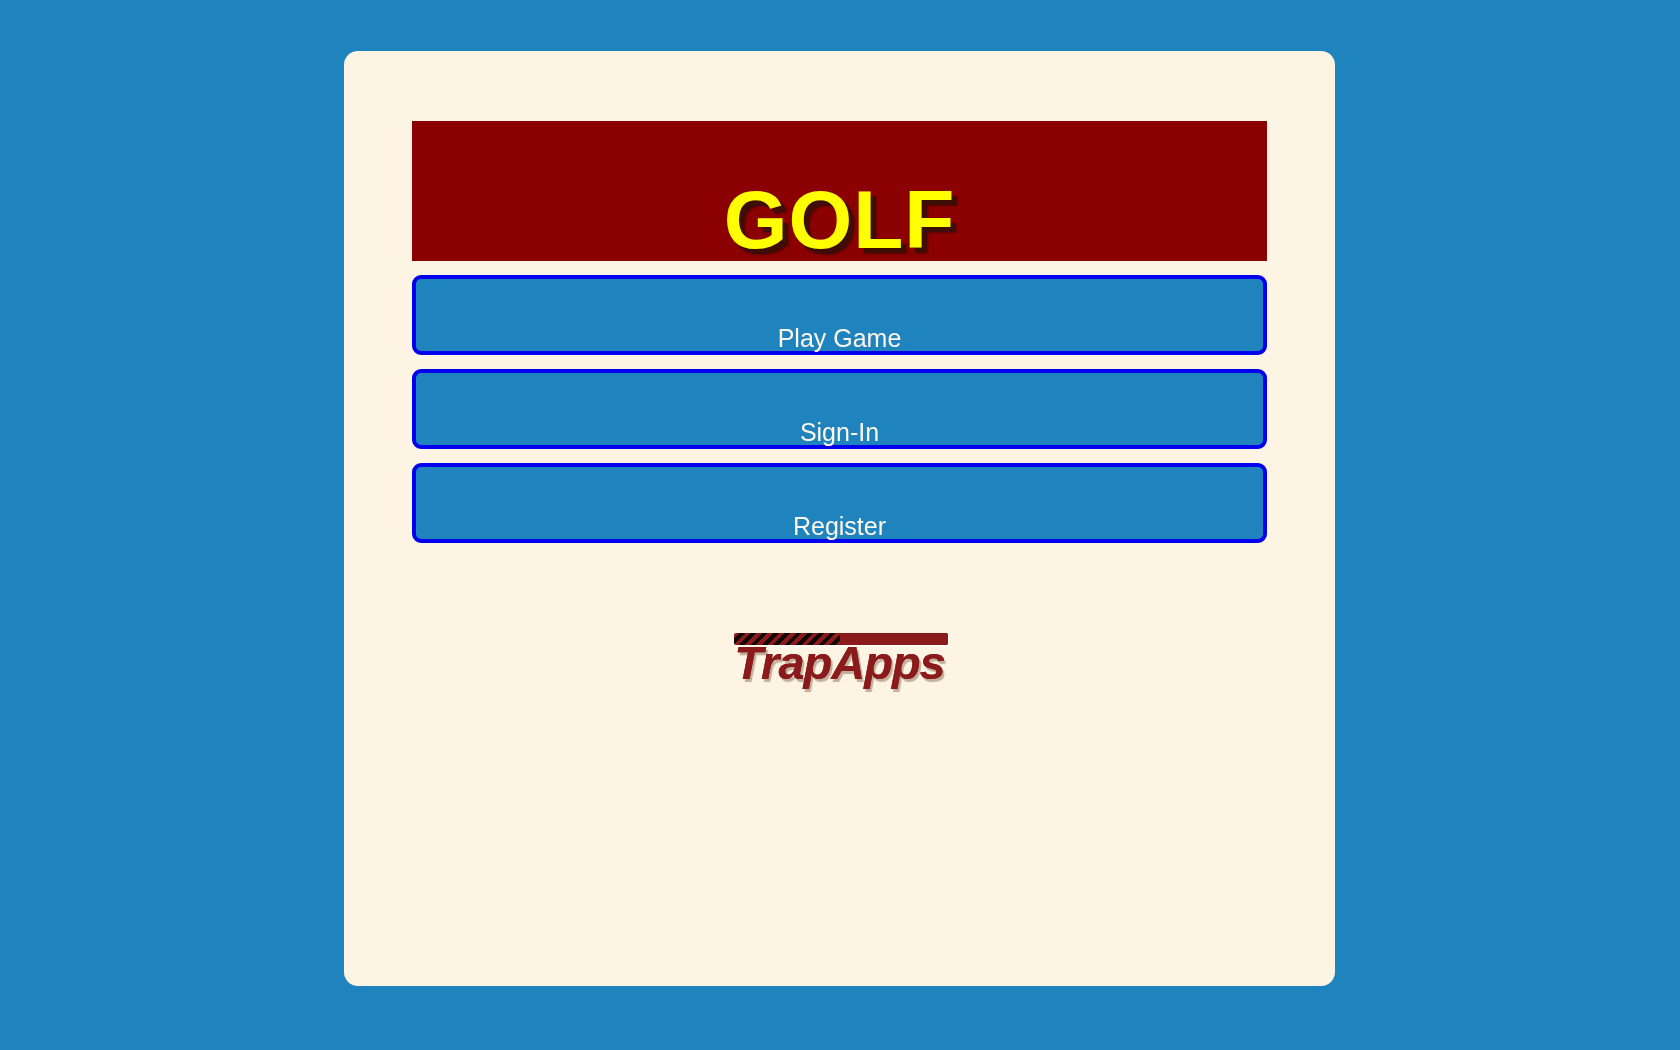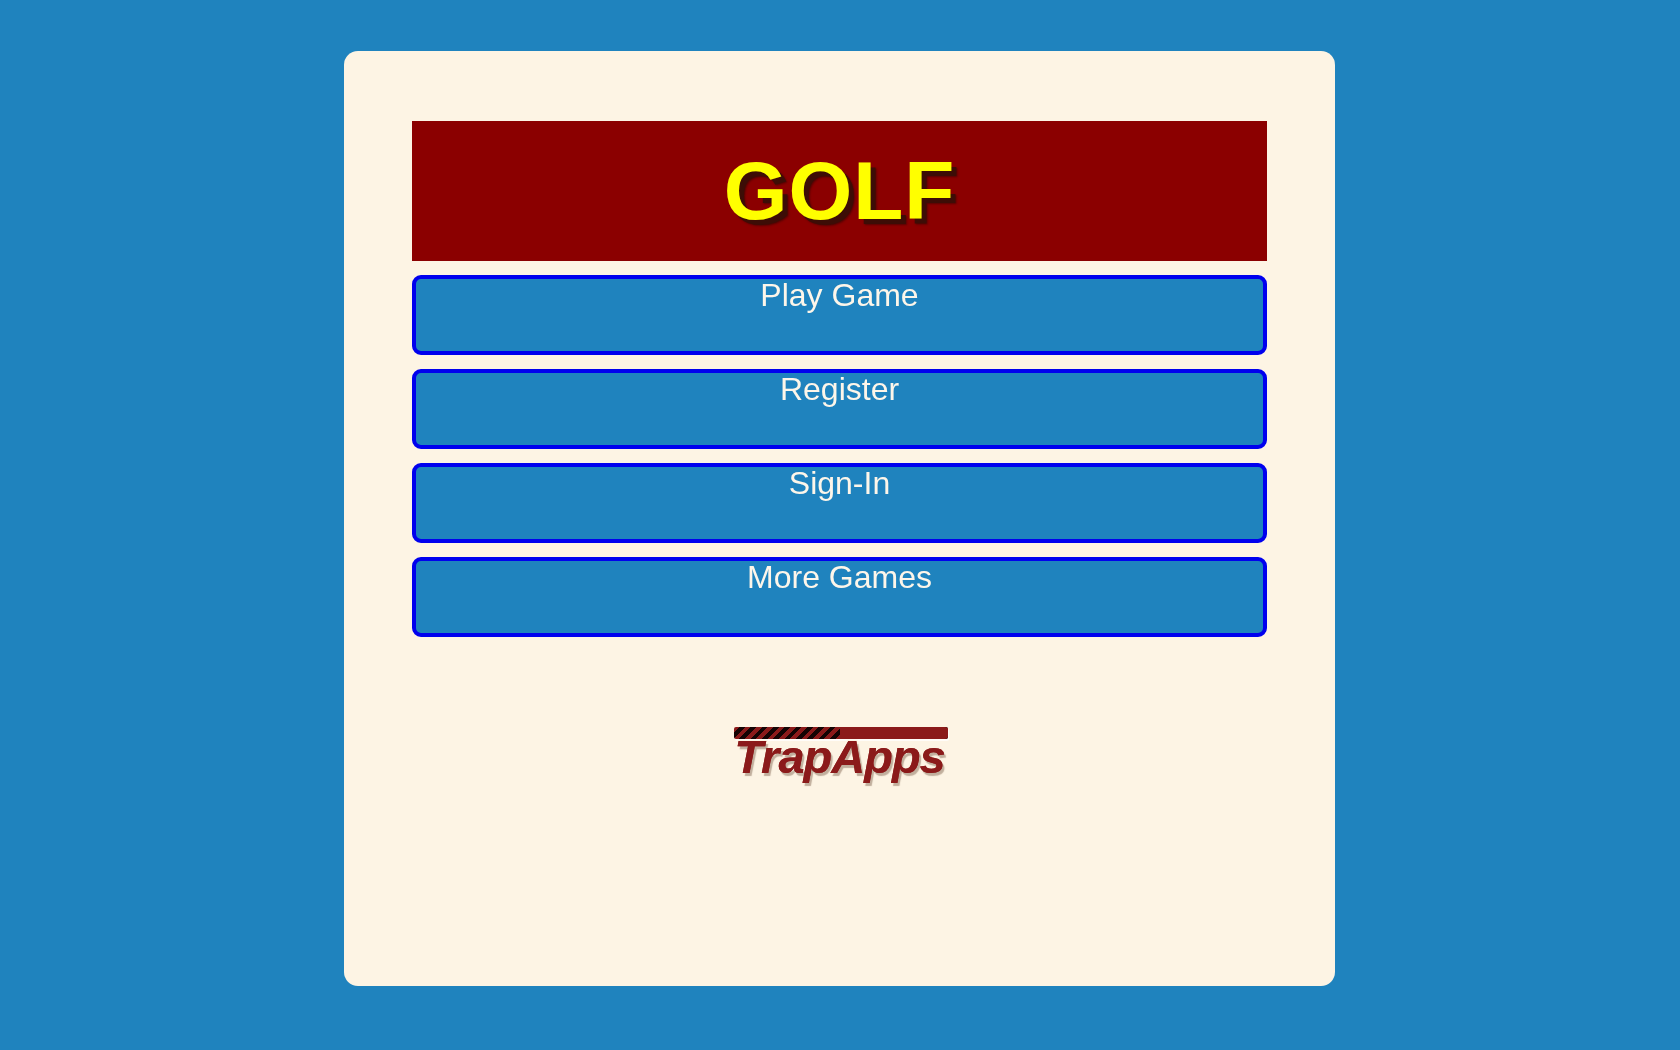--- a/index.html
+++ b/index.html
@@ -36,21 +36,21 @@
     top: 70px;
     width: 855px;
   }
 
   
   #title-banner {
     width: 100%;
     height: 140px;
     background: #8b0000;
     display: flex;
-    align-items: center;
+    align-items: flex-end;
     justify-content: center;
     margin-bottom: 14px;
   }
 
   #game-title {
     font-size: 82px;
     font-weight: bold;
     color: #ffff00;
     letter-spacing: 1px;
     line-height: 1;
@@ -61,27 +61,27 @@
   
   .menu-button {
     display: block;
     width: 100%;
     height: 80px;
     margin-bottom: 14px;
     background: #1f83be;
     border: 4px solid #0000ee;
     border-radius: 9px;
     color: #fdf6ea;
-    font-size: 32px;
+    font-size: 25px;
     font-family: "Liberation Sans", sans-serif;
     line-height: 1;
     cursor: pointer;
     text-align: center;
     display: flex;
-    align-items: flex-start;
+    align-items: flex-end;
     justify-content: center;
     outline: none;
   }
   .menu-button:last-of-type { margin-bottom: 0; }
 
   
   #footer-logo-wrap {
     margin-top: 88px;
     display: flex;
     justify-content: center;
@@ -160,30 +160,27 @@
     <div id="title-banner">
       <div id="game-title">GOLF</div>
     </div>
 
     <button class="menu-button">
       <span>Play Game</span>
     </button>
 
 
     <button class="menu-button">
-      <span>Register</span>
-    </button>
-
-    <button class="menu-button">
       <span>Sign-In</span>
     </button>
 
     <button class="menu-button">
-      <span>More Games</span>
+      <span>Register</span>
     </button>
+
 
     <div id="footer-logo-wrap">
       <div id="trapapps-logo">
         <div id="logo-bar"></div>
         <div id="logo-bar-plain"></div>
         <div id="logo-text">TrapApps</div>
         <div id="logo-text-fill">TrapApps</div>
       </div>
     </div>
 

